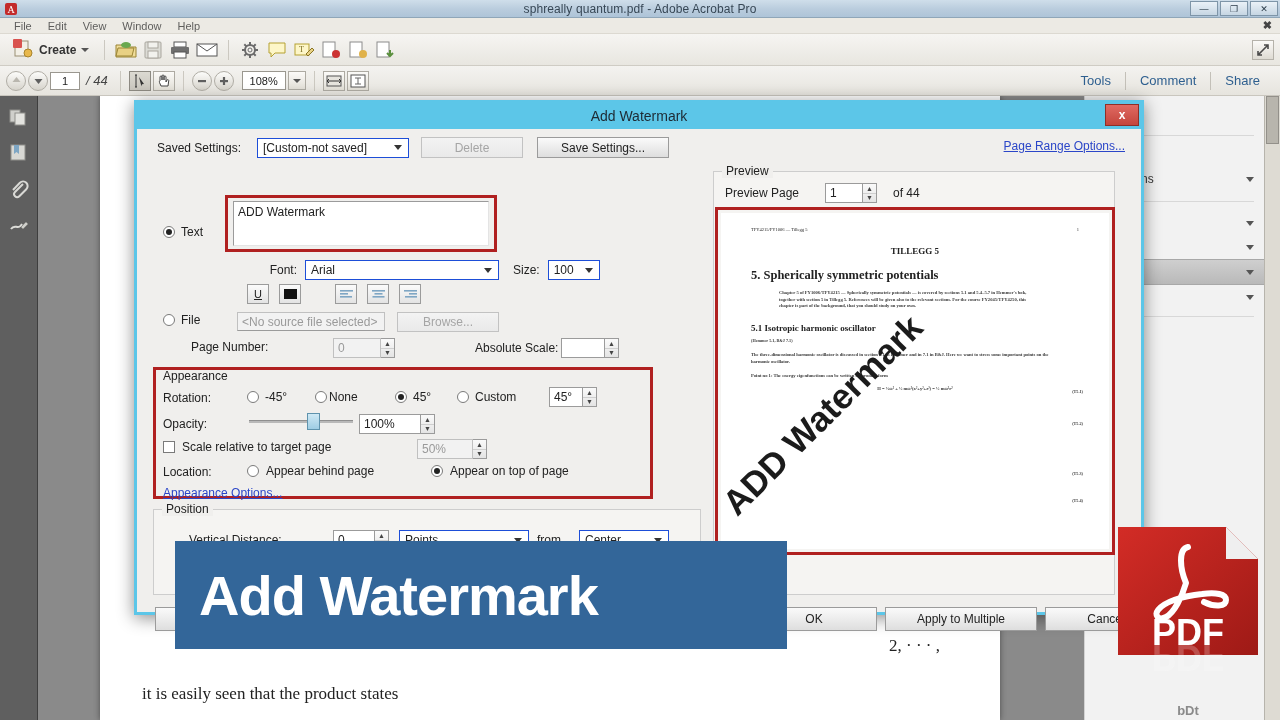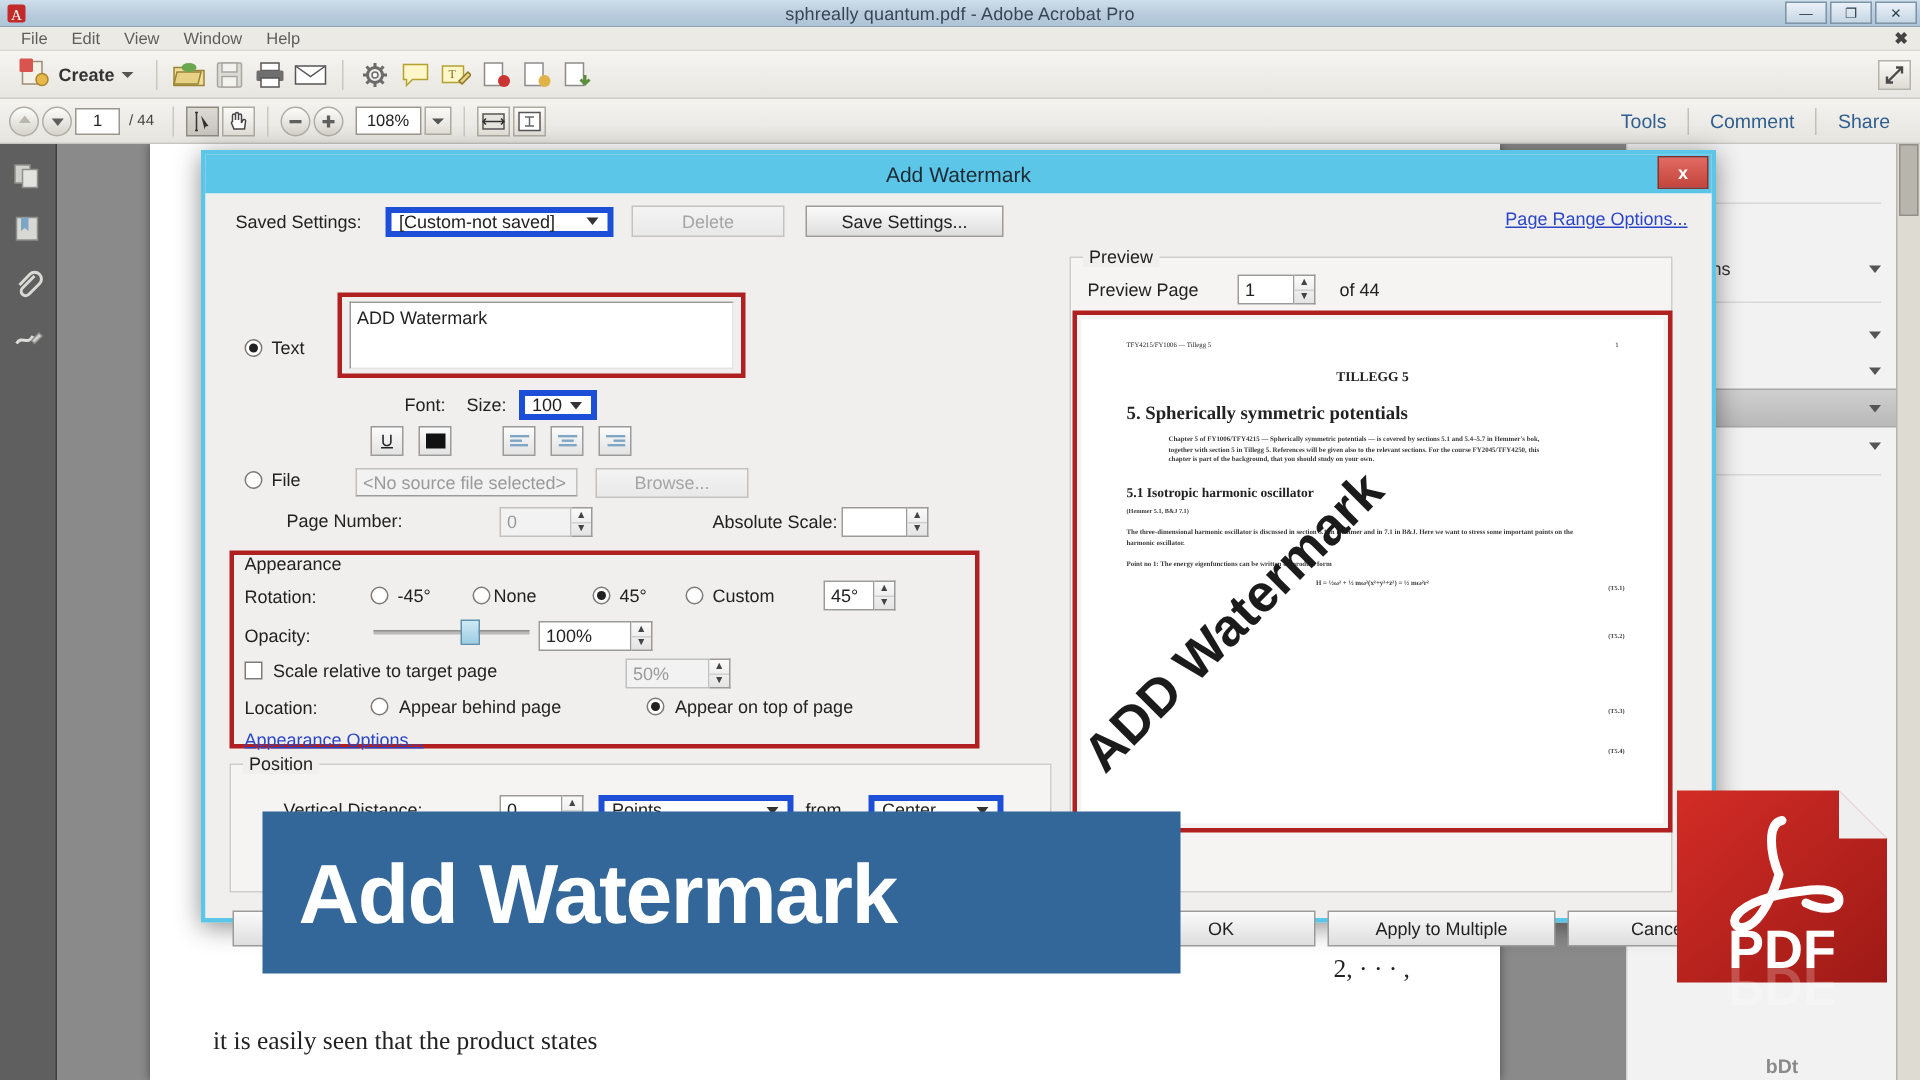--- a/index.html
+++ b/index.html
@@ -60,21 +60,21 @@
     display:flex;align-items:center;padding:0 6px;gap:2px;
     border-bottom:1px solid #c9c6be;
   }
   .circbtn{ width:20px;height:20px;border-radius:50%;
     background:linear-gradient(180deg,#fcfcfa,#d6d3cb); border:1px solid #b0ada5;
     display:flex;align-items:center;justify-content:center;font-size:11px;color:#6b6b6b;}
   .pagebox{
     width:30px;height:18px;border:1px solid #9a978f;background:#fff;
     text-align:center;font-size:11px;line-height:17px;color:#222;
   }
-  .pgof{ font-size:10px;color:#444;margin:0 4px;}
+  .pgof{ font-size:13px;color:#444;margin:0 4px;font-style:italic;}
   .sqbtn{ width:22px;height:20px;border:1px solid #adaaa2;background:linear-gradient(180deg,#fbfaf8,#e2dfd7);
     display:flex;align-items:center;justify-content:center;}
   .sqbtn.active{ background:linear-gradient(180deg,#dcdad2,#c8c5bd); border-color:#8d8a82;}
   .zoombox{ width:44px;height:19px;border:1px solid #9a978f;background:#fff;
     font-size:11px;line-height:18px;text-align:center;}
   .zoomdd{ width:18px;height:19px;border:1px solid #adaaa2;background:linear-gradient(180deg,#fbfaf8,#e2dfd7);
     display:flex;align-items:center;justify-content:center;}
   .tb-right{ margin-left:auto; display:flex; align-items:center; height:100%; }
   .tb-right .rlink{ font-size:13px;color:#2e5f8f;padding:0 14px;line-height:28px; }
   .tb-right .rsep{ width:1px;height:18px;background:#c3c0b8; }
@@ -122,21 +122,21 @@
   .dlg-title{font-size:14px;color:#1d2a33;font-weight:normal;}
   .dlg-close{
     position:absolute;right:2px;top:1px;width:34px;height:22px;
     background:linear-gradient(180deg,#e06a62,#c4453c);border:1px solid #8e2f28;
     color:#fff;font-size:12px;font-weight:bold;display:flex;align-items:center;justify-content:center;
   }
   .dlg-body{ position:absolute;left:0;right:0;top:26px;bottom:0;background:#f0efed;padding:10px 16px;text-decoration:underline; }
   .row{ display:flex;align-items:center; }
   .lbl{ font-size:12px;color:#222; }
   .select{
-    height:20px;border:4px solid #1d4ed8;background:#fff;font-size:12px;
+    height:20px;border:1px solid #1d4ed8;background:#fff;font-size:12px;
     display:flex;align-items:center;padding:0 2px 0 5px;position:relative;
   }
   .select .val{flex:1;white-space:nowrap;overflow:hidden;}
   .select .arrow{width:16px;display:flex;align-items:center;justify-content:center;}
   .select .arrow::after{content:"";width:0;height:0;border-left:4px solid transparent;border-right:4px solid transparent;border-top:5px solid #333;}
   .btn{
     height:21px;border:1px solid #9b9b9b;
     background:linear-gradient(180deg,#fafafa,#dedede);
     font-size:12px;display:flex;align-items:center;justify-content:center;color:#222;
   }
@@ -469,20 +469,24 @@
         <span class="lbl">Text</span>
       </div>
 
       <div class="redbox" style="left:88px;top:66px;width:272px;height:57px;"></div>
       <div style="position:absolute;left:96px;top:72px;width:256px;height:45px;border:1px solid #9b9b9b;border-bottom-color:#e4e4e4;border-right-color:#e4e4e4;background:#fff;padding:3px 4px;font-size:12px;">
         <span>ADD Watermark</span>
       </div>
 
       <div class="row" style="position:absolute;left:104px;top:131px;align-items:center;">
         <span class="lbl" style="width:56px;text-align:right;">Font:</span>
+        <div class="select" style="width:194px;margin-left:8px">
+          <span class="val">Arial</span>
+          <span class="arrow"></span>
+        </div>
         <span class="lbl" style="margin-left:14px">Size:</span>
         <div class="select" style="width:52px;margin-left:8px">
           <span class="val">100</span>
           <span class="arrow"></span>
         </div>
       </div>
 
       <div class="row" style="position:absolute;left:110px;top:155px;gap:6px;">
         <div class="fmtbtn">
             <span style="text-decoration:underline;font-size:11px">U</span>

